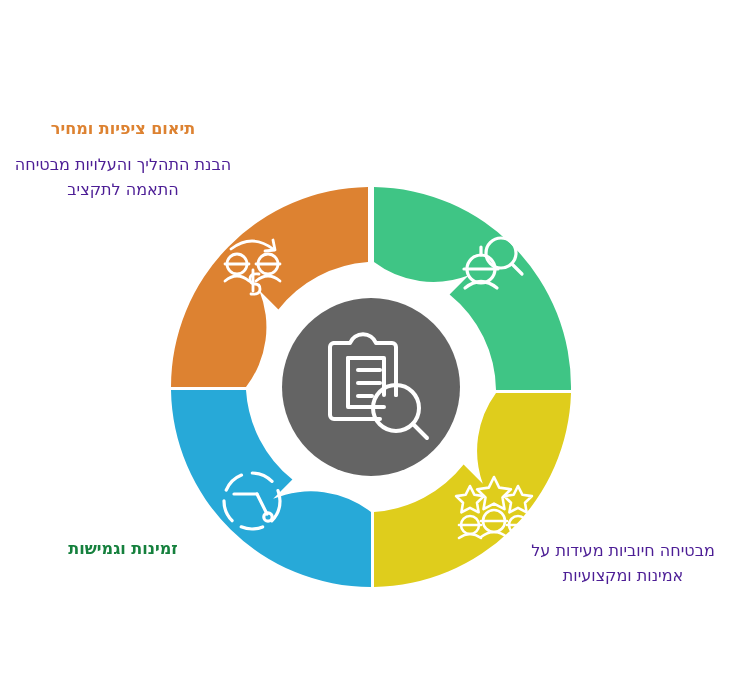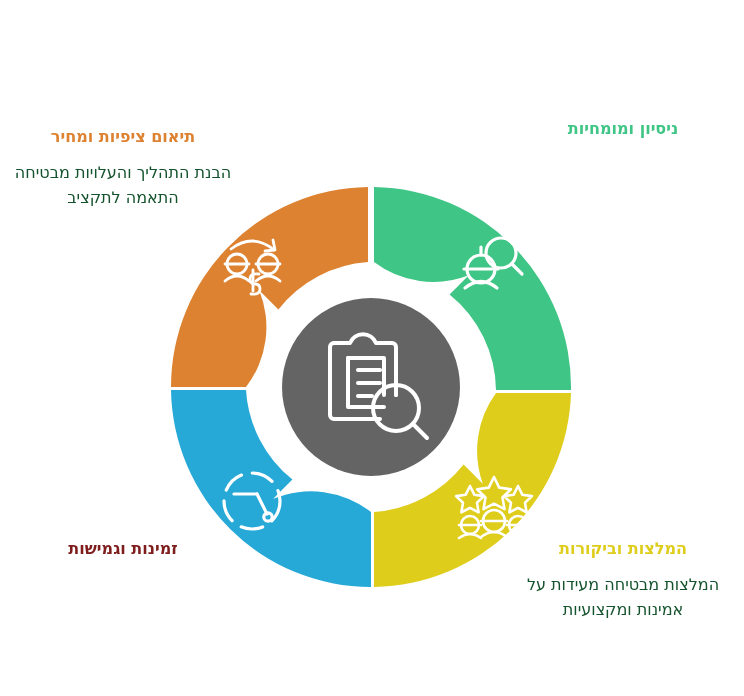--- a/index.html
+++ b/index.html
@@ -39,21 +39,21 @@
     font-size: 16px;
     font-weight: bold;
     line-height: 22px;
     margin: 0 0 12px 0;
     white-space: nowrap;
   }
 
   .block-body {
     font-size: 16px;
     line-height: 25px;
-    color: #14532d;
+    color: #4c1d95;
     margin: 0;
     font-weight: 400;
   }
 </style>
 </head>
 <body>
 
 <svg id="infographic" viewBox="0 0 744 696" width="744" height="696" xmlns="http://www.w3.org/2000/svg">
 
   <g>
@@ -159,28 +159,26 @@
     <polyline points="348,358 348,407 384,407"></polyline>
     <line x1="358" y1="370" x2="380" y2="370"></line>
     <line x1="358" y1="383" x2="380" y2="383"></line>
     <line x1="358" y1="396" x2="372" y2="396"></line>
     <circle cx="396" cy="408" r="23"></circle>
     <line x1="413" y1="424" x2="427" y2="438"></line>
   </g>
 </svg>
 
 <div class="text-block tb-tl">
-  <div class="block-title" style="color:#DD8231;margin-top:8px;">תיאום ציפיות ומחיר</div>
+  <div class="block-title" style="color:#DD8231;">תיאום ציפיות ומחיר</div>
   <div class="block-body">הבנת התהליך והעלויות מבטיחה התאמה לתקציב</div>
 </div>
 
 <div class="text-block tb-tr">
-  <div class="block-title" style="color:#3FC585;">ניסיון ומומחיות</div>
 </div>
 
 <div class="text-block tb-bl">
-  <div class="block-title" style="color:#7f1d1d;">זמינות וגמישות</div>
+  <div class="block-title" style="color:#15803d;">זמינות וגמישות</div>
 </div>
 
 <div class="text-block tb-br">
-  <div class="block-title" style="color:#DFCD1C;">המלצות וביקורות</div>
-  <div class="block-body">המלצות מבטיחה מעידות על אמינות ומקצועיות</div>
+  <div class="block-body">מבטיחה חיוביות מעידות על אמינות ומקצועיות</div>
 </div>
 
 </body></html>

